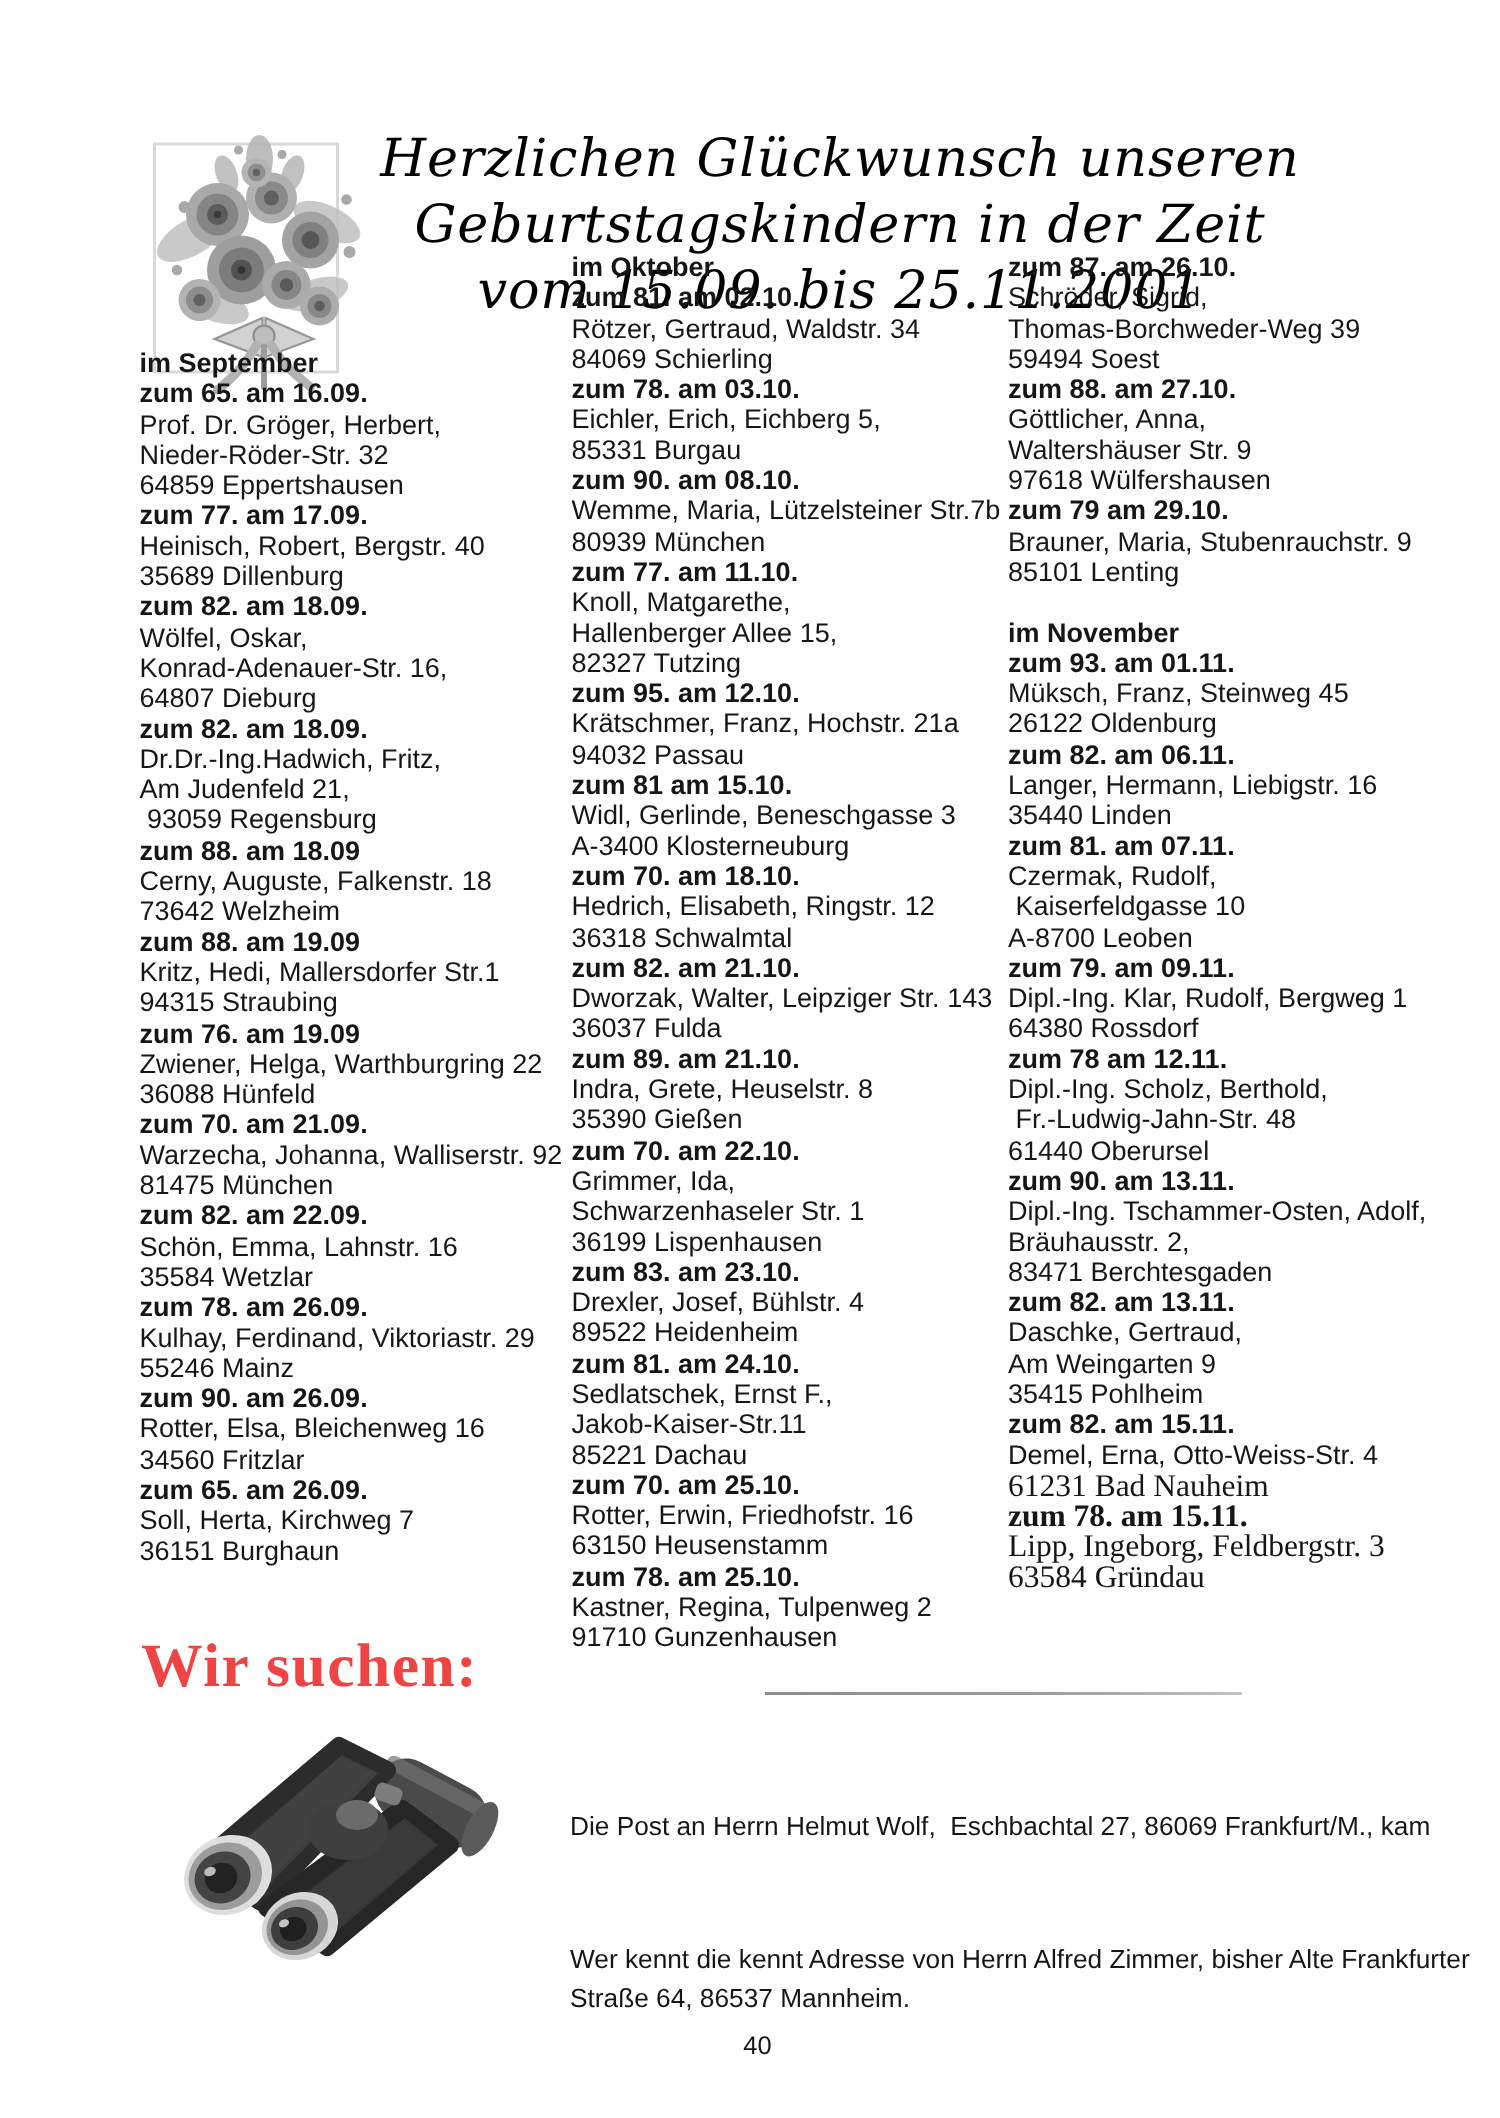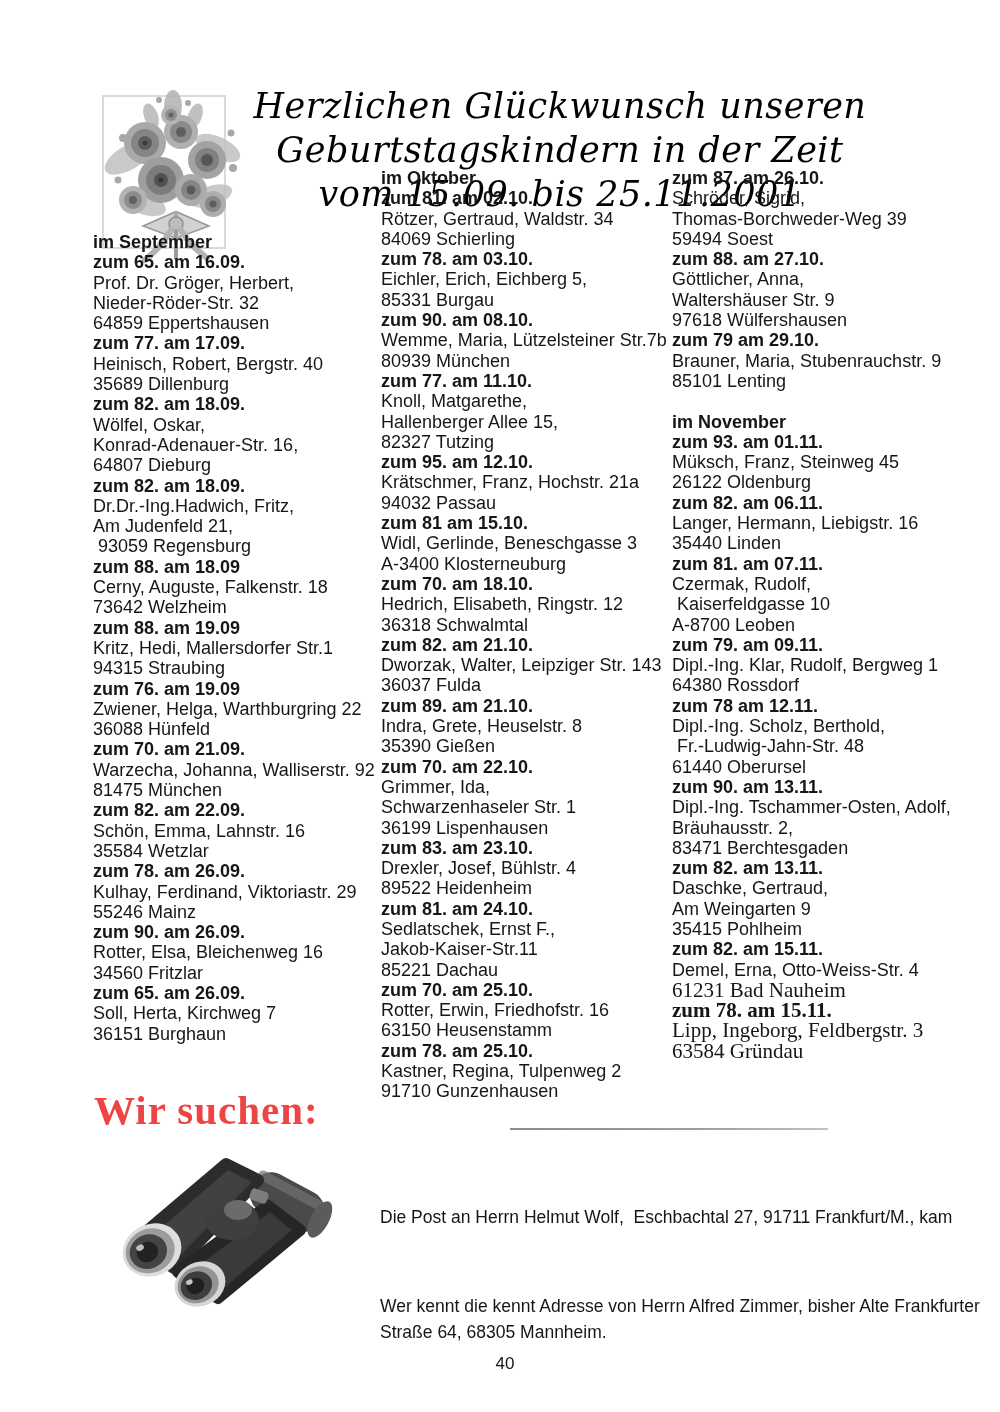--- a/index.html
+++ b/index.html
@@ -174,20 +174,20 @@
         <ellipse cx="88" cy="138" rx="16" ry="14" fill="#3e3e3e"></ellipse>
         <ellipse cx="87" cy="138" rx="9" ry="8" fill="#1f1f1f"></ellipse>
         <ellipse cx="83" cy="132" rx="3.5" ry="2.5" fill="#c4c4c4"></ellipse>
       </g>
     </svg>
   </div>
 
   <div class="rule"></div>
 
   <div class="paras">
-    <div class="para"><div>Die Post an Herrn Helmut Wolf,  Eschbachtal 27, 91711 Frankfurt/M., kam</div></div>
-    <div class="para"><div>Wer kennt die kennt Adresse von Herrn Alfred Zimmer, bisher Alte Frankfurter</div><div>Straße 64, 68305 Mannheim.</div></div>
+    <div class="para"><div>Die Post an Herrn Helmut Wolf,  Eschbachtal 27, 86069 Frankfurt/M., kam</div></div>
+    <div class="para"><div>Wer kennt die kennt Adresse von Herrn Alfred Zimmer, bisher Alte Frankfurter</div><div>Straße 64, 86537 Mannheim.</div></div>
     
   </div>
 
   <div class="page-number">40</div>
 
 </div>
 
 </body></html>

